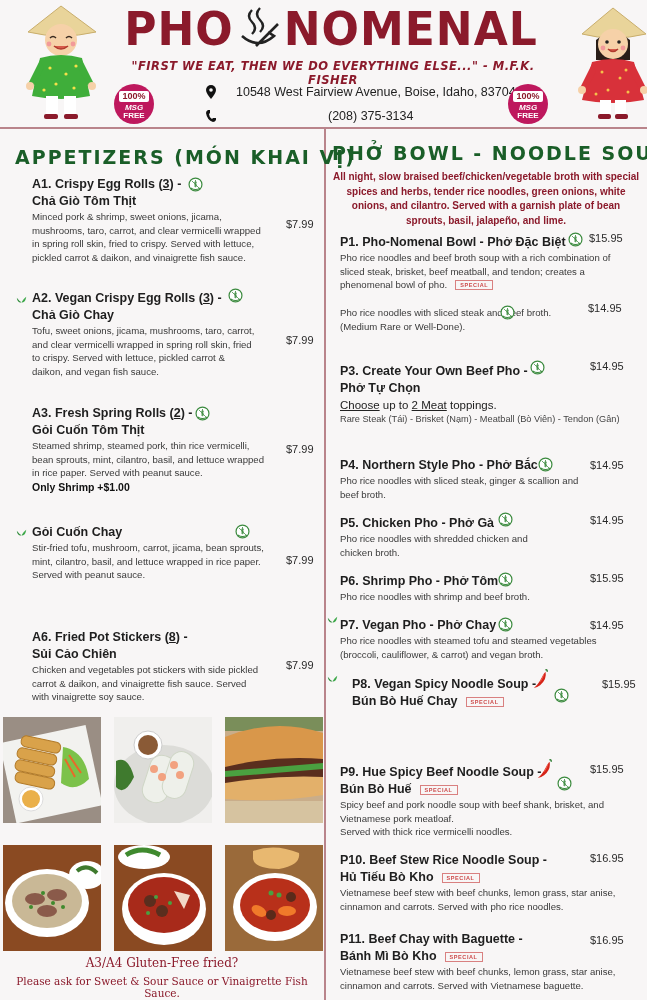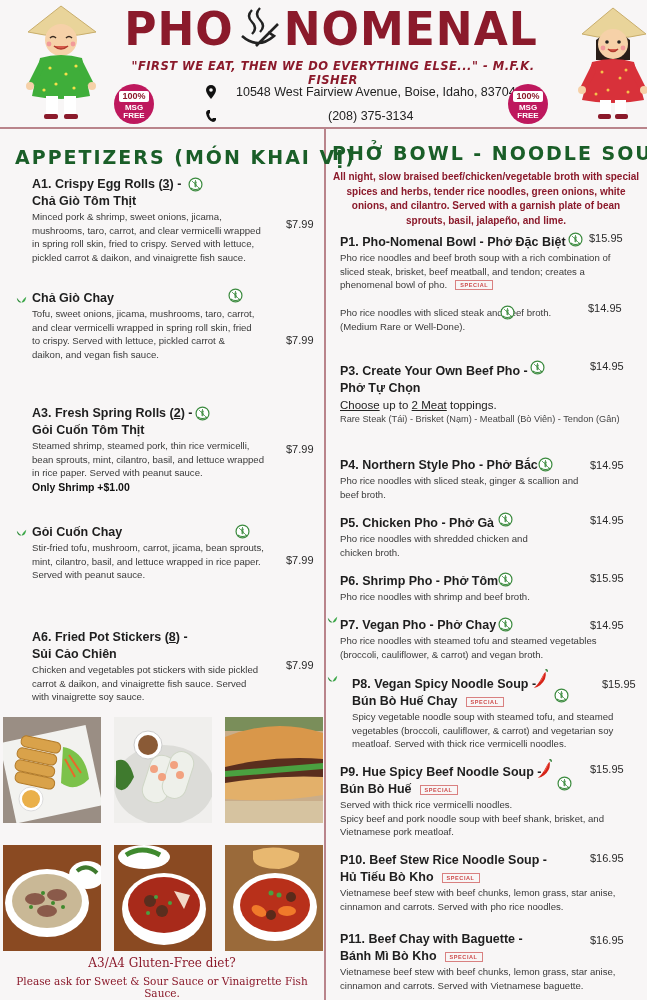--- a/index.html
+++ b/index.html
@@ -19,21 +19,21 @@
   .quote { position: absolute; left: 100px; top: 59px; width: 450px; text-align: center;
            font-family: "DejaVu Sans", sans-serif; font-style: italic; font-weight: bold;
            font-size: 11.5px; color: #8b1a2b; letter-spacing: 0.5px; }
   .msg-badge { position: absolute; top: 84px; width: 40px; height: 40px; border-radius: 50%;
                background: #be185d; color: #fff; text-align: center;
                display: flex; flex-direction: column; align-items: center; justify-content: center;
                font-family: "Liberation Sans", sans-serif; font-weight: bold; line-height: 1; }
   .msg-badge.left { left: 106px; }
   .msg-badge.right { left: 500px; }
   .msg-badge .pct { background: #fff; color: #8b1a2b; font-size: 9px; padding: 1px 3px; border-radius: 2px; margin-top: 2px; }
-  .msg-badge .msg { font-size: 8px; margin-top: 2px; }
+  .msg-badge .msg { font-size: 8px; margin-top: 2px; font-style: italic; }
   .msg-badge .free { font-size: 8px; }
   .contact-row { position: absolute; left: 196px; display: flex; align-items: center;
                  font-family: "Liberation Sans", sans-serif; font-size: 12.5px; color: #222; }
   .contact-row.addr { top: 84px; }
   .contact-row.phone { top: 108px; gap: 10px; }
   .contact-icon { width: 14px; height: 16px; margin-right: 18px; display: inline-flex; align-items: center; justify-content: center; }
   .contact-row.phone .contact-text { margin-left: 82px; }
 
   .header-rule { position: absolute; left: 0; top: 127px; width: 647px; height: 2px; background: #b9848b; }
   .col-divider { position: absolute; left: 324px; top: 128px; width: 1.5px; height: 872px; background: #b9848b; }
@@ -206,20 +206,21 @@
   <div class="item-price" style="left:254px; top:42px;">$7.99</div>
   <svg class="gf-icon" style="left:156px; top:1px;">
       <use href="#gf"></use>
     </svg>
 </div>
 
 <svg class="leaf-icon" style="left:16px; top:296px;">
     <use href="#leaf"></use>
   </svg>
 <div class="item" style="left:32px; top:290px; width:290px;">
+  <div class="item-name"><span>A2. Vegan Crispy Egg Rolls (</span><u>3</u><span>) -</span></div>
   <div class="item-name">Chả Giò Chay</div>
   <div class="item-desc" style="width:225px;">Tofu, sweet onions, jicama, mushrooms, taro, carrot, and clear vermicelli wrapped in spring roll skin, fried to crispy. Served with lettuce, pickled carrot &amp; daikon, and vegan fish sauce.</div>
   <div class="item-price" style="left:254px; top:44px;">$7.99</div>
   <svg class="gf-icon" style="left:196px; top:-2px;">
       <use href="#gf"></use>
     </svg>
 </div>
 
 <div class="item" style="left:32px; top:405px; width:290px;">
   <div class="item-name"><span>A3. Fresh Spring Rolls (</span><u>2</u><span>) -</span></div>
@@ -350,21 +351,21 @@
         <circle cx="46" cy="70" r="5"></circle>
         <circle cx="66" cy="52" r="5"></circle>
       </g>
     <g fill="#4aa040">
         <circle cx="46" cy="48" r="2.5"></circle>
         <circle cx="54" cy="50" r="2.5"></circle>
       </g>
   </svg>
 </div>
 
-<div class="gf-note q">A3/A4 Gluten-Free diet?</div>
+<div class="gf-note q">A3/A4 Gluten-Free fried?</div>
 <div class="gf-note tip">Please ask for Sweet &amp; Sour Sauce or Vinaigrette Fish Sauce.</div>
 
 <div class="section-title pho-title">PHỞ BOWL - NOODLE SOUPS</div>
 <div class="pho-intro">All night, slow braised beef/chicken/vegetable broth with special spices and herbs, tender rice noodles, green onions, white onions, and cilantro. Served with a garnish plate of bean sprouts, basil, jalapeño, and lime.</div>
 
 <div class="item" style="left:340px; top:234px; width:300px;">
   <div class="item-name">P1. Pho-Nomenal Bowl - Phở Đặc Biệt</div>
   <div class="item-desc" style="width:292px;"><span>Pho rice noodles and beef broth soup with a rich combination of sliced steak, brisket, beef meatball, and tendon; creates a phenomenal bowl of pho.</span><span class="special-badge">SPECIAL</span></div>
   <div class="item-price" style="left:249px; top:-2px;">$15.95</div>
   <svg class="gf-icon" style="left:228px; top:-2px;">
@@ -429,35 +430,34 @@
       <use href="#gf"></use>
     </svg>
 </div>
 
 <svg class="leaf-icon" style="left:327px; top:675px;">
     <use href="#leaf"></use>
   </svg>
 <div class="item" style="left:352px; top:676px; width:305px;">
   <div class="item-name">P8. Vegan Spicy Noodle Soup -</div>
   <div class="item-name"><span>Bún Bò Huế Chay</span><span class="special-badge">SPECIAL</span></div>
-  <div class="item-desc" style="width:290px;">Spicy vegetable noodle soup with steamed tofu, and steamed vegetables (broccoli, cauliflower, &amp; carrot) and vegetarian soy meatloaf. Served with thick rice vermicelli noodles.</div>
   <div class="item-price" style="left:250px; top:2px;">$15.95</div>
   <svg class="chili-icon" style="left:180px; top:-8px;">
       <use href="#chili"></use>
     </svg>
   <svg class="gf-icon" style="left:202px; top:12px;">
       <use href="#gf"></use>
     </svg>
 </div>
 
 <div class="item" style="left:340px; top:764px; width:305px;">
   <div class="item-name">P9. Hue Spicy Beef Noodle Soup -</div>
   <div class="item-name"><span>Bún Bò Huế</span><span class="special-badge">SPECIAL</span></div>
+  <div class="item-desc" style="width:270px;">Spicy beef and pork noodle soup with beef shank, brisket, and Vietnamese pork meatloaf.</div>
   <div class="item-desc">Served with thick rice vermicelli noodles.</div>
-  <div class="item-desc" style="width:270px;">Spicy beef and pork noodle soup with beef shank, brisket, and Vietnamese pork meatloaf.</div>
   <div class="item-price" style="left:250px; top:-1px;">$15.95</div>
   <svg class="chili-icon" style="left:196px; top:-6px;">
       <use href="#chili"></use>
     </svg>
   <svg class="gf-icon" style="left:217px; top:12px;">
       <use href="#gf"></use>
     </svg>
 </div>
 
 <div class="item" style="left:340px; top:852px; width:305px;">

